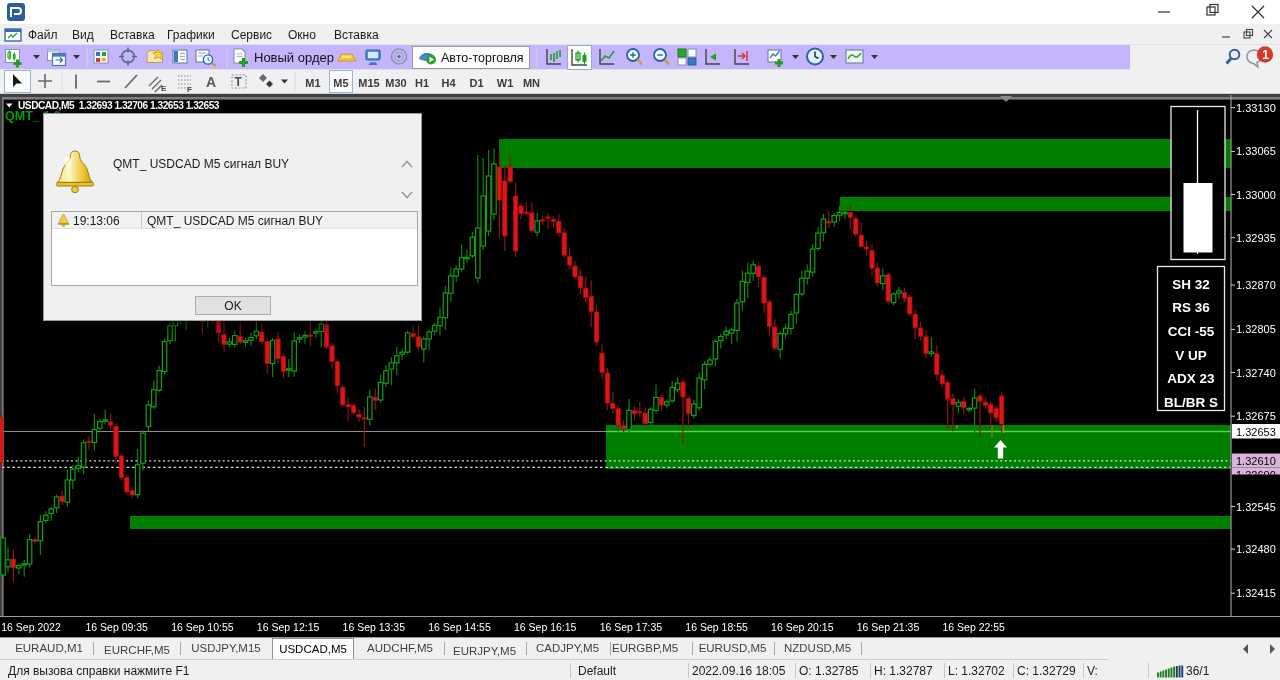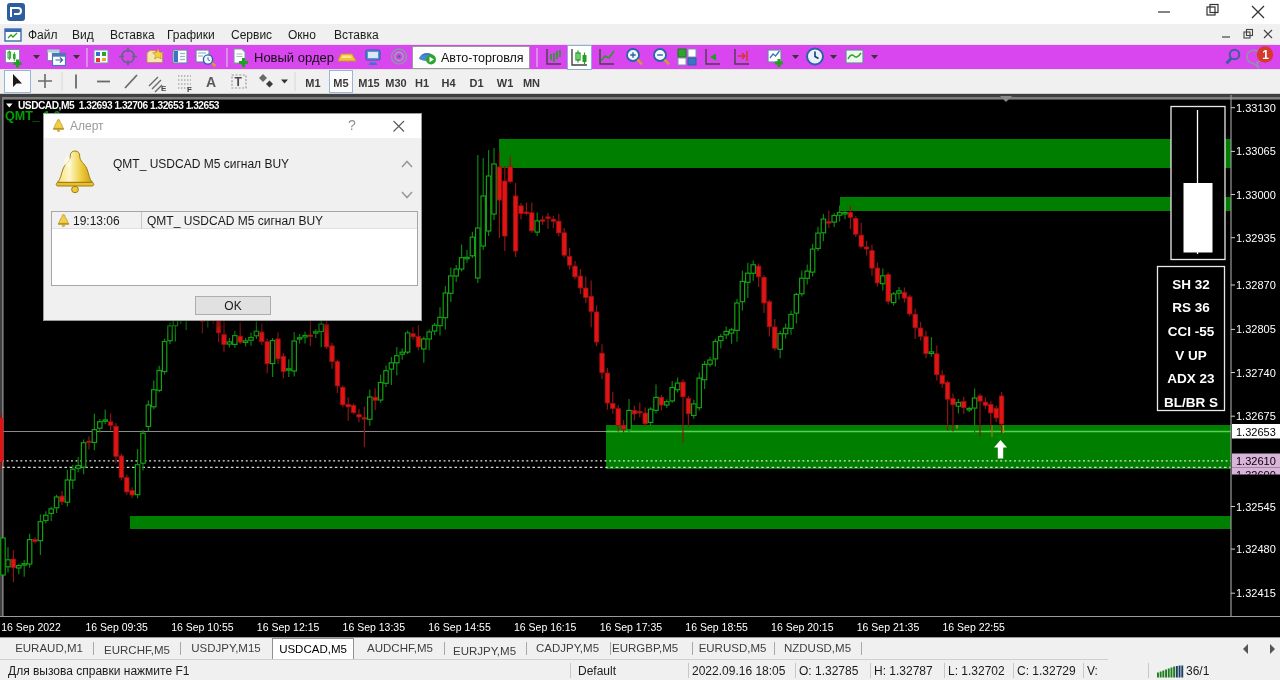--- a/index.html
+++ b/index.html
@@ -35,21 +35,21 @@
     <span class="abs" style="left:288px;top:4px;font-size:12px;color:#1b1b1b">Окно</span>
     <span class="abs" style="left:334px;top:4px;font-size:12px;color:#1b1b1b">Вставка</span>
  <svg class="abs" style="left:1220px;top:2px" width="58" height="16">
   <line x1="2" y1="11" x2="10" y2="11" stroke="#444" stroke-width="1.2"></line>
   <rect x="24" y="6" width="6" height="6" fill="none" stroke="#444" stroke-width="1.1"></rect>
   <rect x="26.5" y="3.5" width="6" height="6" fill="none" stroke="#444" stroke-width="1.1"></rect>
   <path d="M44 4 l8 8 M52 4 l-8 8" stroke="#444" stroke-width="1.2"></path>
  </svg>
 </div>
 
-<div class="abs" style="left:0;top:45px;width:1280px;height:25px;background:#d946ef;border-bottom:1px solid #e2e2e2">
+<div class="abs" style="left:0;top:45px;width:1130px;height:25px;background:#c4b5fd;border-bottom:1px solid #e2e2e2">
 <svg width="1280" height="25">
 
  <rect x="5.5" y="4.5" width="14" height="13" fill="#fff" stroke="#7e93a8" stroke-width="1"></rect>
  <rect x="8" y="7" width="2.6" height="6" fill="none" stroke="#2ca52c" stroke-width="1"></rect>
  <line x1="9.3" y1="5.5" x2="9.3" y2="15" stroke="#2ca52c" stroke-width="1"></line>
  <rect x="13" y="9" width="2.6" height="5" fill="#2ca52c"></rect>
  <line x1="14.3" y1="7" x2="14.3" y2="16" stroke="#2ca52c" stroke-width="1"></line>
  <path d="M13.5 18.5 h8 M17.5 14.5 v8" stroke="#1fa11f" stroke-width="3"></path>
  <path d="M33 10 l3.5 4 3.5 -4 z" fill="#333"></path>
 
@@ -721,34 +721,20 @@
     <div class="abs" style="left:688px;top:3px;width:1px;height:15px;background:#c8c8c8"></div>
     <div class="abs" style="left:795px;top:3px;width:1px;height:15px;background:#c8c8c8"></div>
     <div class="abs" style="left:870px;top:3px;width:1px;height:15px;background:#c8c8c8"></div>
     <div class="abs" style="left:944px;top:3px;width:1px;height:15px;background:#c8c8c8"></div>
     <div class="abs" style="left:1013px;top:3px;width:1px;height:15px;background:#c8c8c8"></div>
     <div class="abs" style="left:1083px;top:3px;width:1px;height:15px;background:#c8c8c8"></div>
     <div class="abs" style="left:1148px;top:3px;width:1px;height:15px;background:#c8c8c8"></div>
 </div>
 
 <div class="abs" style="left:43px;top:113px;width:379px;height:208px;background:#f0f0f0;border:1px solid #9b9b9b;box-shadow:3px 5px 14px rgba(0,0,0,0.55)">
- <div class="abs" style="left:0;top:0;width:377px;height:24px;background:#fff">
-  <div style="position:absolute;left:8px;top:5px">
-        <svg width="13" height="13" viewBox="0 0 42 46" style="position:absolute">
-<path d="M21 2 c2.8 0 4.6 1.8 4.6 4.2 0 7 4.8 7.4 7.4 13.8 2 5 2.2 10.6 5.6 13.4 l-35.2 0 c3.4 -2.8 3.6 -8.4 5.6 -13.4 2.6 -6.4 7.4 -6.8 7.4 -13.8 0 -2.4 1.8 -4.2 4.6 -4.2 z" fill="#f3cf45" stroke="#a07d12" stroke-width="2"></path>
-<path d="M3.4 33.4 l35.2 0 c1.6 1.2 1.6 3.6 -0.6 3.6 l-34 0 c-2.2 0 -2.2 -2.4 -0.6 -3.6 z" fill="#e8bf2e" stroke="#a07d12" stroke-width="2"></path>
-<ellipse cx="21" cy="41.5" rx="3.6" ry="3.4" fill="#edc937" stroke="#a07d12" stroke-width="2"></ellipse>
-</svg>
-      </div>
-  <span class="abs" style="left:26px;top:5px;font-size:12px;color:#9a9a9a">Алерт</span>
-  <span class="abs" style="left:304px;top:3px;font-size:14px;color:#8f8f8f">?</span>
-  <svg class="abs" style="left:348px;top:6px" width="14" height="13">
-        <path d="M1.5 1 l10.5 10.5 M12 1 L1.5 11.5" stroke="#5a5a5a" stroke-width="1.1"></path>
-      </svg>
- </div>
  <svg class="abs" style="left:10px;top:35px" width="42" height="46" viewBox="0 0 42 46">
 <defs>
         <linearGradient id="bg1" x1="0" y1="0" x2="1" y2="0">
 <stop offset="0" stop-color="#f7e27a"></stop>
           <stop offset="0.35" stop-color="#fdf6c8"></stop>
           <stop offset="0.7" stop-color="#edc937"></stop>
           <stop offset="1" stop-color="#c89a1d"></stop>
         </linearGradient>
       </defs>
 <path d="M21 2 c2.8 0 4.6 1.8 4.6 4.2 0 7 4.8 7.4 7.4 13.8 2 5 2.2 10.6 5.6 13.4 l-35.2 0 c3.4 -2.8 3.6 -8.4 5.6 -13.4 2.6 -6.4 7.4 -6.8 7.4 -13.8 0 -2.4 1.8 -4.2 4.6 -4.2 z" fill="url(#bg1)" stroke="#a07d12" stroke-width="1"></path>

